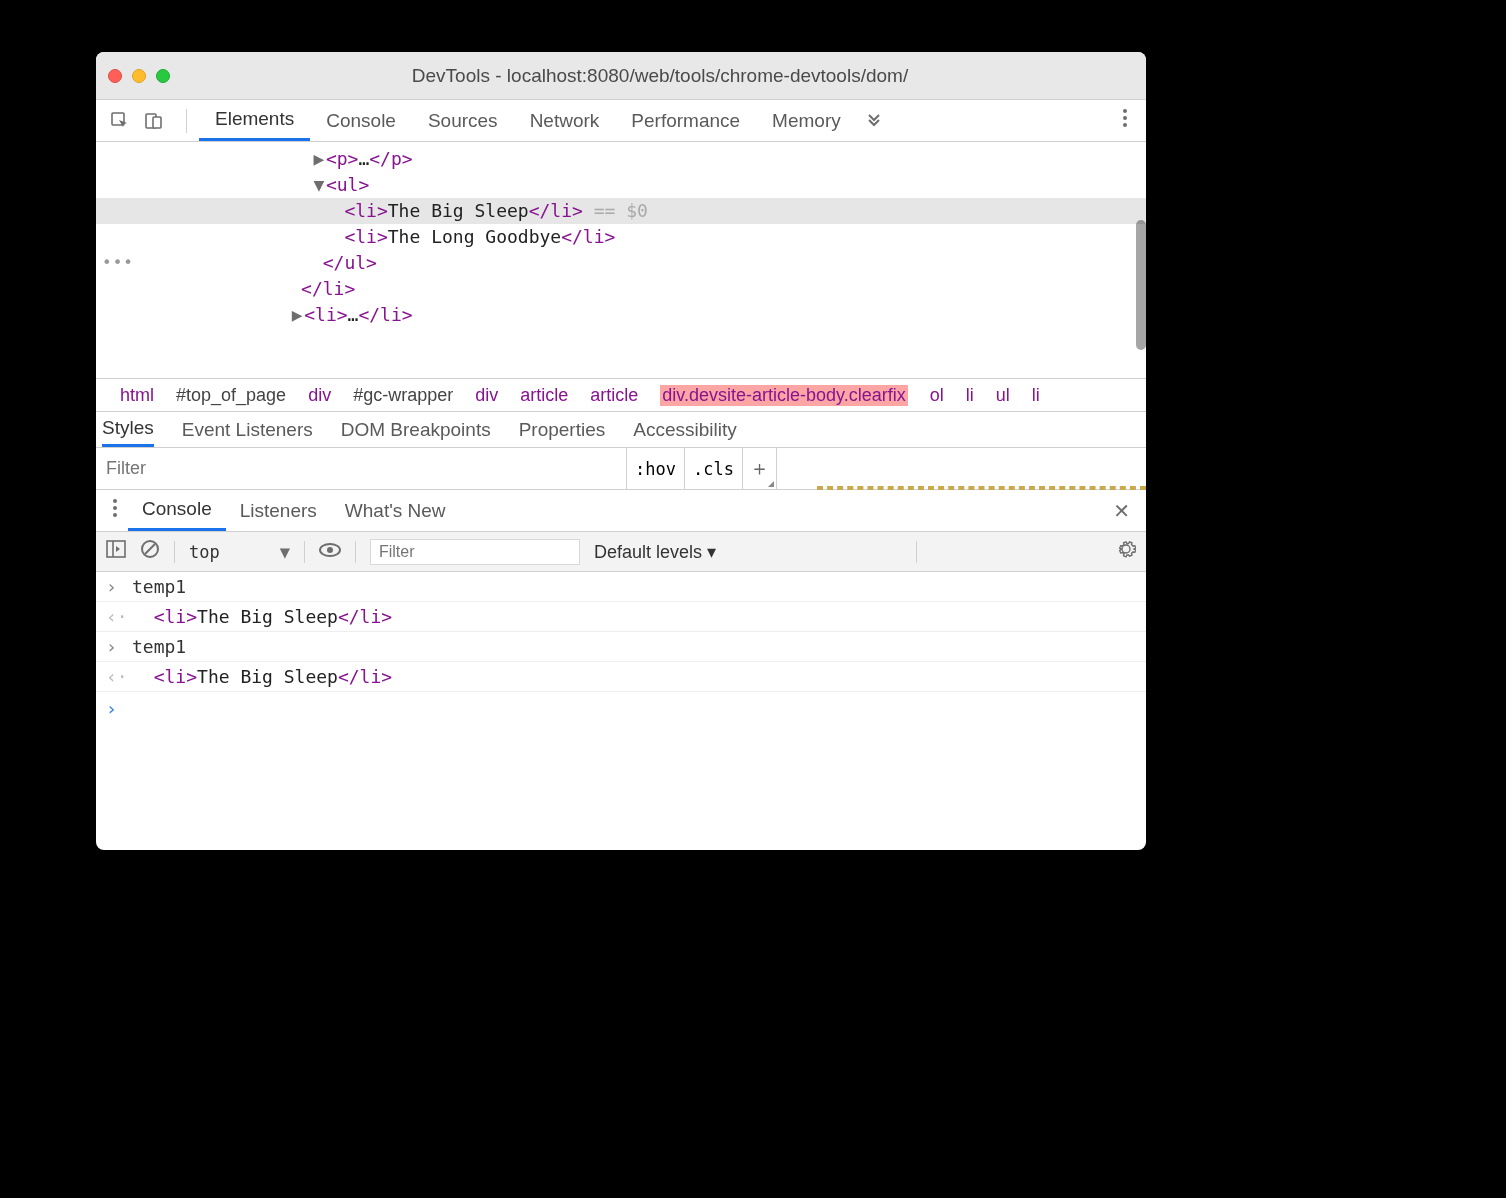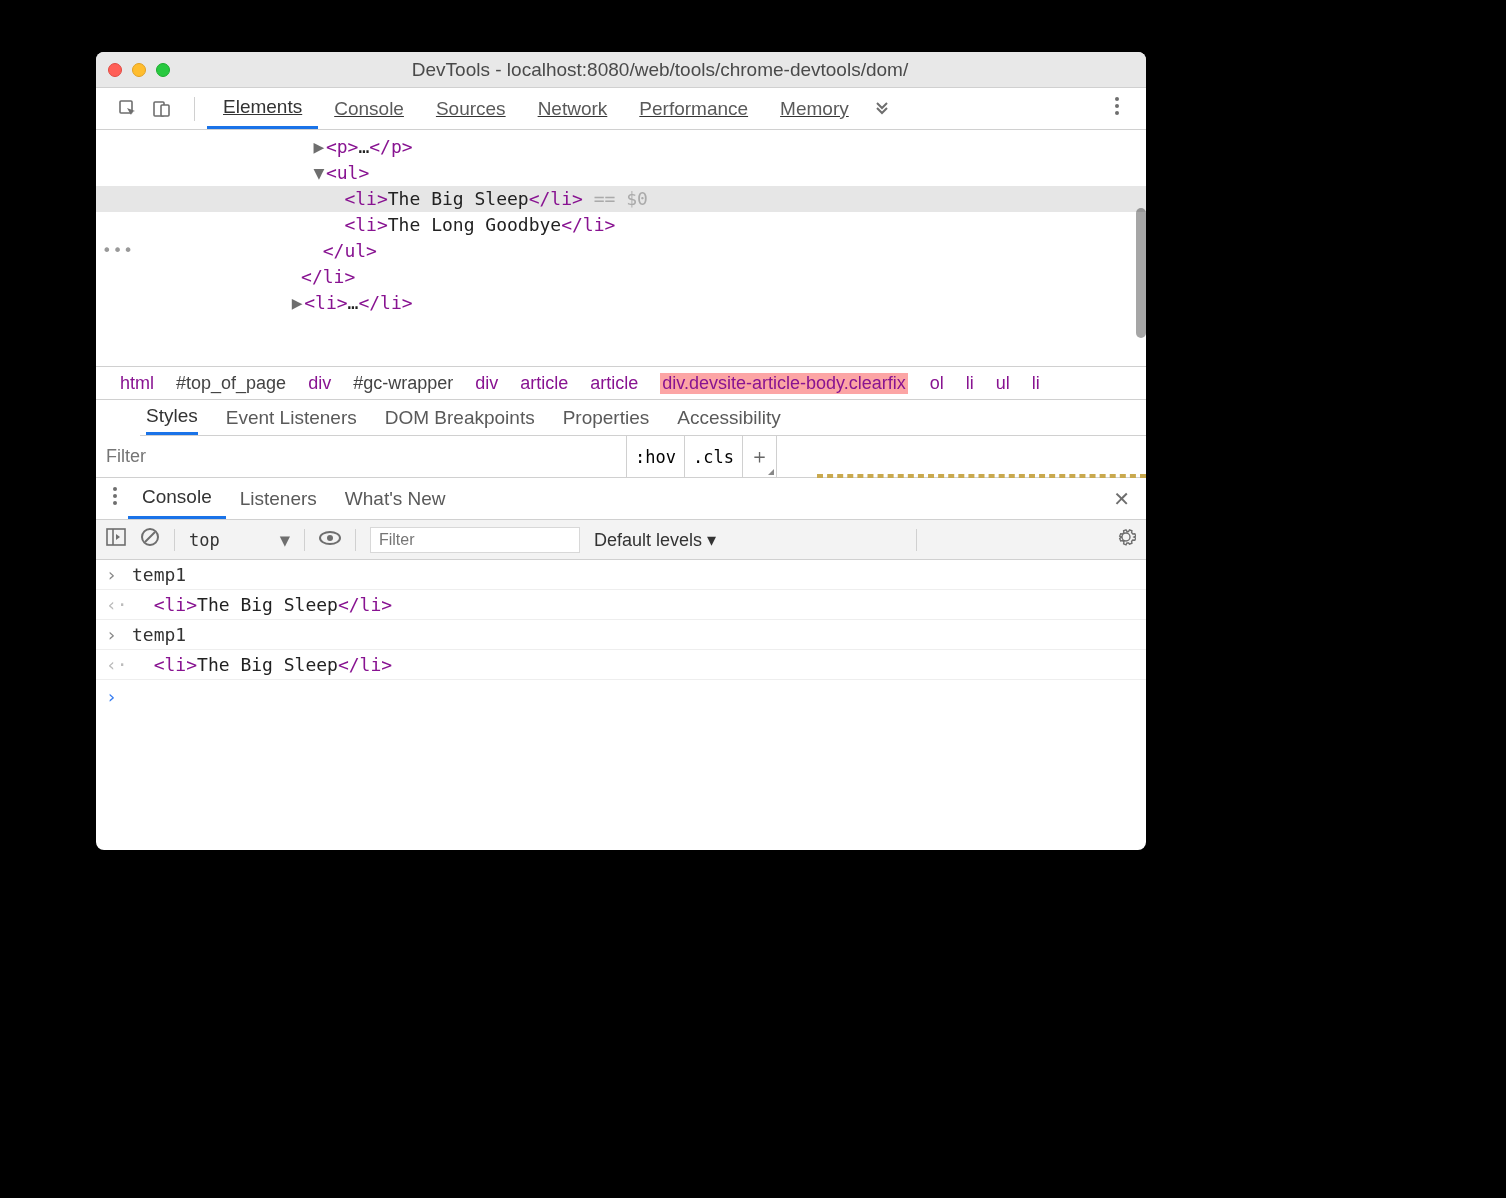--- a/index.html
+++ b/index.html
@@ -19,44 +19,43 @@
     width: 1050px;
     height: 798px;
     background: #fff;
     border-radius: 8px;
     box-shadow: 0 20px 50px rgba(0,0,0,0.5);
     overflow: hidden;
     display: flex;
     flex-direction: column;
   }
   .titlebar {
-    height: 36px;
+    height: 48px;
     background: #e8e8e8;
     border-bottom: 1px solid #d0d0d0;
     display: flex;
     align-items: center;
     padding: 0 12px;
     flex-shrink: 0;
   }
   .traffic { display: flex; gap: 10px; margin-right: 16px; }
   .dot { width: 14px; height: 14px; border-radius: 50%; }
   .dot.red { background: #ff5f57; border: 1px solid #e14a42; }
   .dot.yellow { background: #ffbd2e; border: 1px solid #e1a124; }
   .dot.green { background: #28c940; border: 1px solid #1dad2f; }
   .title { flex: 1; text-align: center; color: #4a4a4a; font-size: 19px; }
 
   .toolbar {
     height: 42px;
     border-bottom: 1px solid #d0d0d0;
     display: flex;
     align-items: center;
-    padding: 0 18px;
+    padding: 0 10px;
     gap: 0;
     flex-shrink: 0;
-    text-decoration: underline;
   }
   .tool-ico { width: 28px; height: 28px; display: flex; align-items:center; justify-content:center; color: #6e6e6e; cursor:pointer; margin-right:6px;}
   .tool-sep { width:1px; height:24px; background:#d0d0d0; margin: 0 12px; }
   .tab { padding: 0 16px; height: 100%; display:flex; align-items:center; color:#5a5a5a; cursor:pointer; font-size: 19px;}
   .tab.active { color:#333; border-bottom: 3px solid #1a73e8; }
   .tool-more { margin-left: 8px; color:#6e6e6e; cursor:pointer; }
   .tool-right { margin-left:auto; color:#6e6e6e; cursor:pointer; padding: 0 8px;}
 
   .dom-tree {
     font-family: Menlo, Consolas, monospace;
@@ -99,21 +98,20 @@
   .bc.hl { background:#fca5a5; color:#881391; padding:0 2px;}
 
   .subtabs {
     height: 36px;
     border-bottom: 1px solid #d0d0d0;
     display:flex;
     align-items:center;
     padding: 0 6px;
     gap: 28px;
     flex-shrink:0;
-    margin-left:44px;
   }
   .stab { color:#5a5a5a; cursor:pointer; font-size:19px; height:100%; display:flex; align-items:center;}
   .stab.active { color:#333; border-bottom: 3px solid #1a73e8;}
 
   .filterbar {
     height: 42px;
     border-bottom: 1px solid #d0d0d0;
     display:flex;
     align-items:stretch;
     flex-shrink:0;

